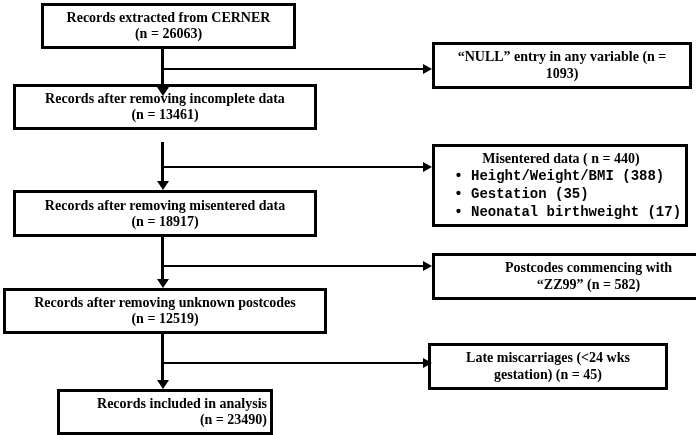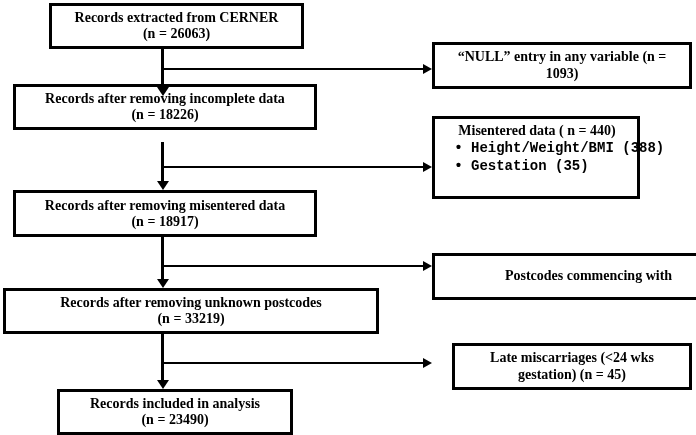--- a/index.html
+++ b/index.html
@@ -107,63 +107,65 @@
     border-top: 5px solid transparent;
     border-bottom: 5px solid transparent;
     border-left: 9px solid #000000;
   }
 </style>
 </head>
 <body>
 
 <div id="canvas">
 
-  <div class="node" style="left:49px; top:3px; width:255px; height:46px;">
+  <div class="node" style="left:41px; top:3px; width:255px; height:46px;">
     <span class="ln">Records extracted from CERNER</span>
     <span class="ln">(n = 26063)</span>
   </div>
 
   <div class="node" style="left:13px; top:84px; width:304px; height:46px;">
     <span class="ln">Records after removing incomplete data</span>
-    <span class="ln">(n = 18226)</span>
+    <span class="ln">(n = 13461)</span>
   </div>
 
   <div class="node" style="left:13px; top:190px; width:304px; height:47px;">
     <span class="ln">Records after removing misentered data</span>
     <span class="ln">(n = 18917)</span>
   </div>
 
-  <div class="node" style="left:3px; top:288px; width:376px; height:46px;">
+  <div class="node" style="left:3px; top:288px; width:324px; height:46px;">
     <span class="ln">Records after removing unknown postcodes</span>
-    <span class="ln">(n = 33219)</span>
+    <span class="ln">(n = 12519)</span>
   </div>
 
-  <div class="node" style="left:57px; top:389px; width:236px; height:46px;">
+  <div class="node" style="left:57px; top:389px; width:216px; height:46px;align-items:flex-end;">
     <span class="ln">Records included in analysis</span>
     <span class="ln">(n = 23490)</span>
   </div>
 
   <div class="sidebox" style="left:432px; top:42px; width:260px; height:47px;">
     <span class="ln">“NULL” entry in any variable (n =</span>
     <span class="ln">1093)</span>
   </div>
 
-  <div class="sidebox bulletbox" style="left:432px; top:116px; width:208px; height:83px;">
+  <div class="sidebox bulletbox" style="left:432px; top:144px; width:256px; height:83px;">
     <span class="hdr">Misentered data ( n = 440)</span>
     <ul>
       <li>Height/Weight/BMI (388)</li>
       <li>Gestation (35)</li>
+      <li>Neonatal birthweight (17)</li>
     </ul>
   </div>
 
   <div class="sidebox" style="left:432px; top:253px; width:313px; height:47px;">
     <span class="ln">Postcodes commencing with</span>
+    <span class="ln">“ZZ99” (n = 582)</span>
   </div>
 
-  <div class="sidebox" style="left:452px; top:343px; width:240px; height:47px;">
+  <div class="sidebox" style="left:428px; top:343px; width:240px; height:47px;">
     <span class="ln">Late miscarriages (&lt;24 wks</span>
     <span class="ln">gestation) (n = 45)</span>
   </div>
 
   <div class="vline" style="left:161px; top:49px; height:40px;"></div>
   <div class="arrow-down" style="left:157px; top:87px;"></div>
 
   <div class="vline" style="left:161px; top:142px; height:40px;"></div>
   <div class="arrow-down" style="left:157px; top:181px;"></div>
 

